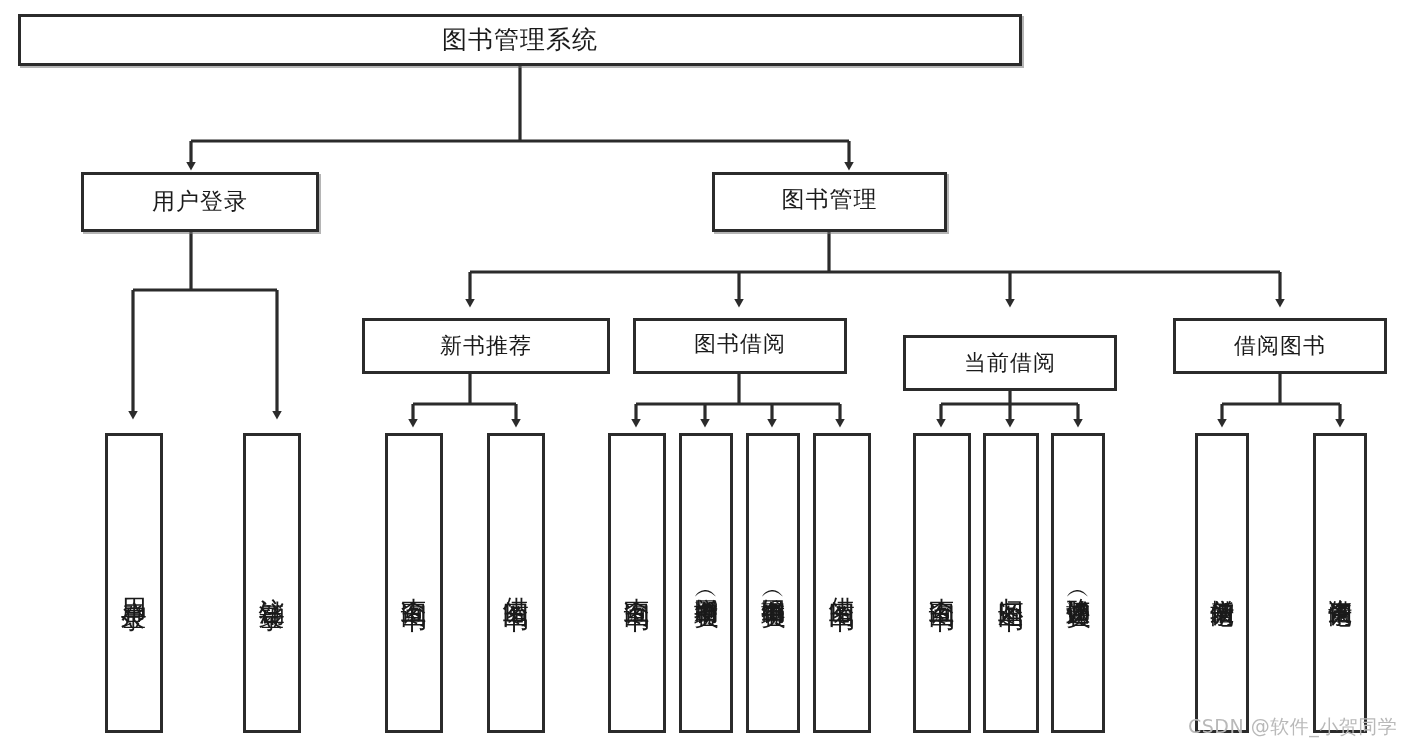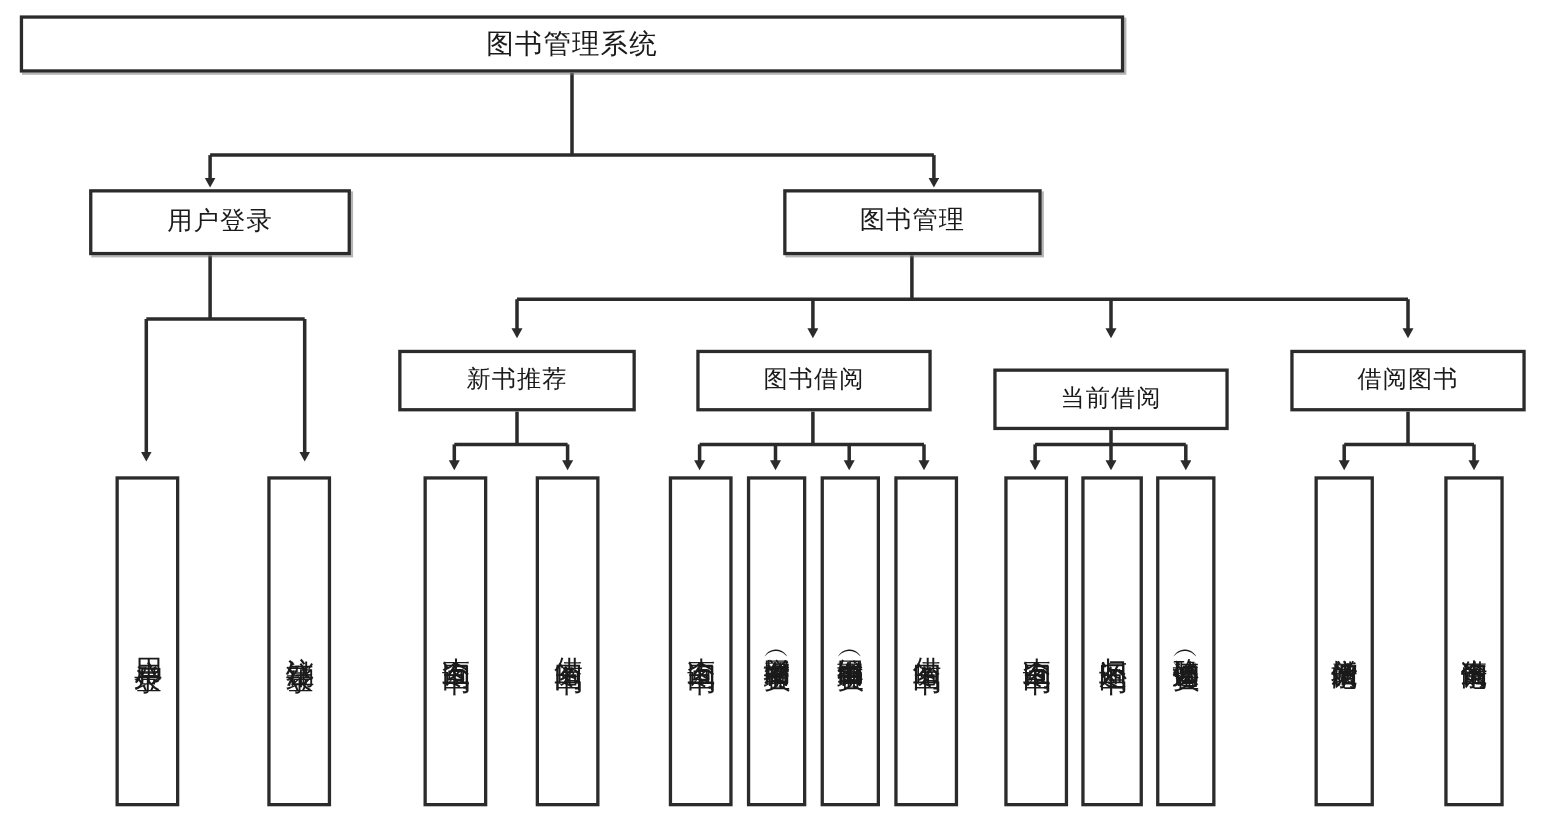--- a/index.html
+++ b/index.html
@@ -142,25 +142,25 @@
   </div>
 
   <div class="node lvl1 shadowed" style="left:81px; top:172px; width:238px; height:60px;">
     <span class="node-label">用户登录</span>
   </div>
 
   <div class="node lvl1 shadowed" style="left:712px; top:172px; width:235px; height:60px;font-family:Liberation Mono, monospace;">
     <span class="node-label">图书管理</span>
   </div>
 
-  <div class="node lvl2" style="left:362px; top:318px; width:216px; height:56px;">
+  <div class="node lvl2" style="left:362px; top:318px; width:248px; height:56px;">
     <span class="node-label">新书推荐</span>
   </div>
 
-  <div class="node lvl2" style="left:633px; top:318px; width:214px; height:56px;">
+  <div class="node lvl2" style="left:633px; top:318px; width:214px; height:56px;font-family:Liberation Mono, monospace;">
     <span class="node-label">图书借阅</span>
   </div>
 
   <div class="node lvl2" style="left:903px; top:335px; width:214px; height:56px;">
     <span class="node-label">当前借阅</span>
   </div>
 
   <div class="node lvl2" style="left:1173px; top:318px; width:214px; height:56px;">
     <span class="node-label">借阅图书</span>
   </div>
@@ -210,14 +210,15 @@
   </div>
 
   <div class="node leaf narrow" style="left:1195px; top:433px; width:54px; height:300px;">
     <span class="node-label">新增借阅记录</span>
   </div>
 
   <div class="node leaf narrow" style="left:1313px; top:433px; width:54px; height:300px;">
     <span class="node-label">查询借阅记录</span>
   </div>
 
+  <div class="watermark" style="left:1188px; top:714px;">CSDN @软件_小贺同学</div>
 
 </div>
 
 </body></html>

